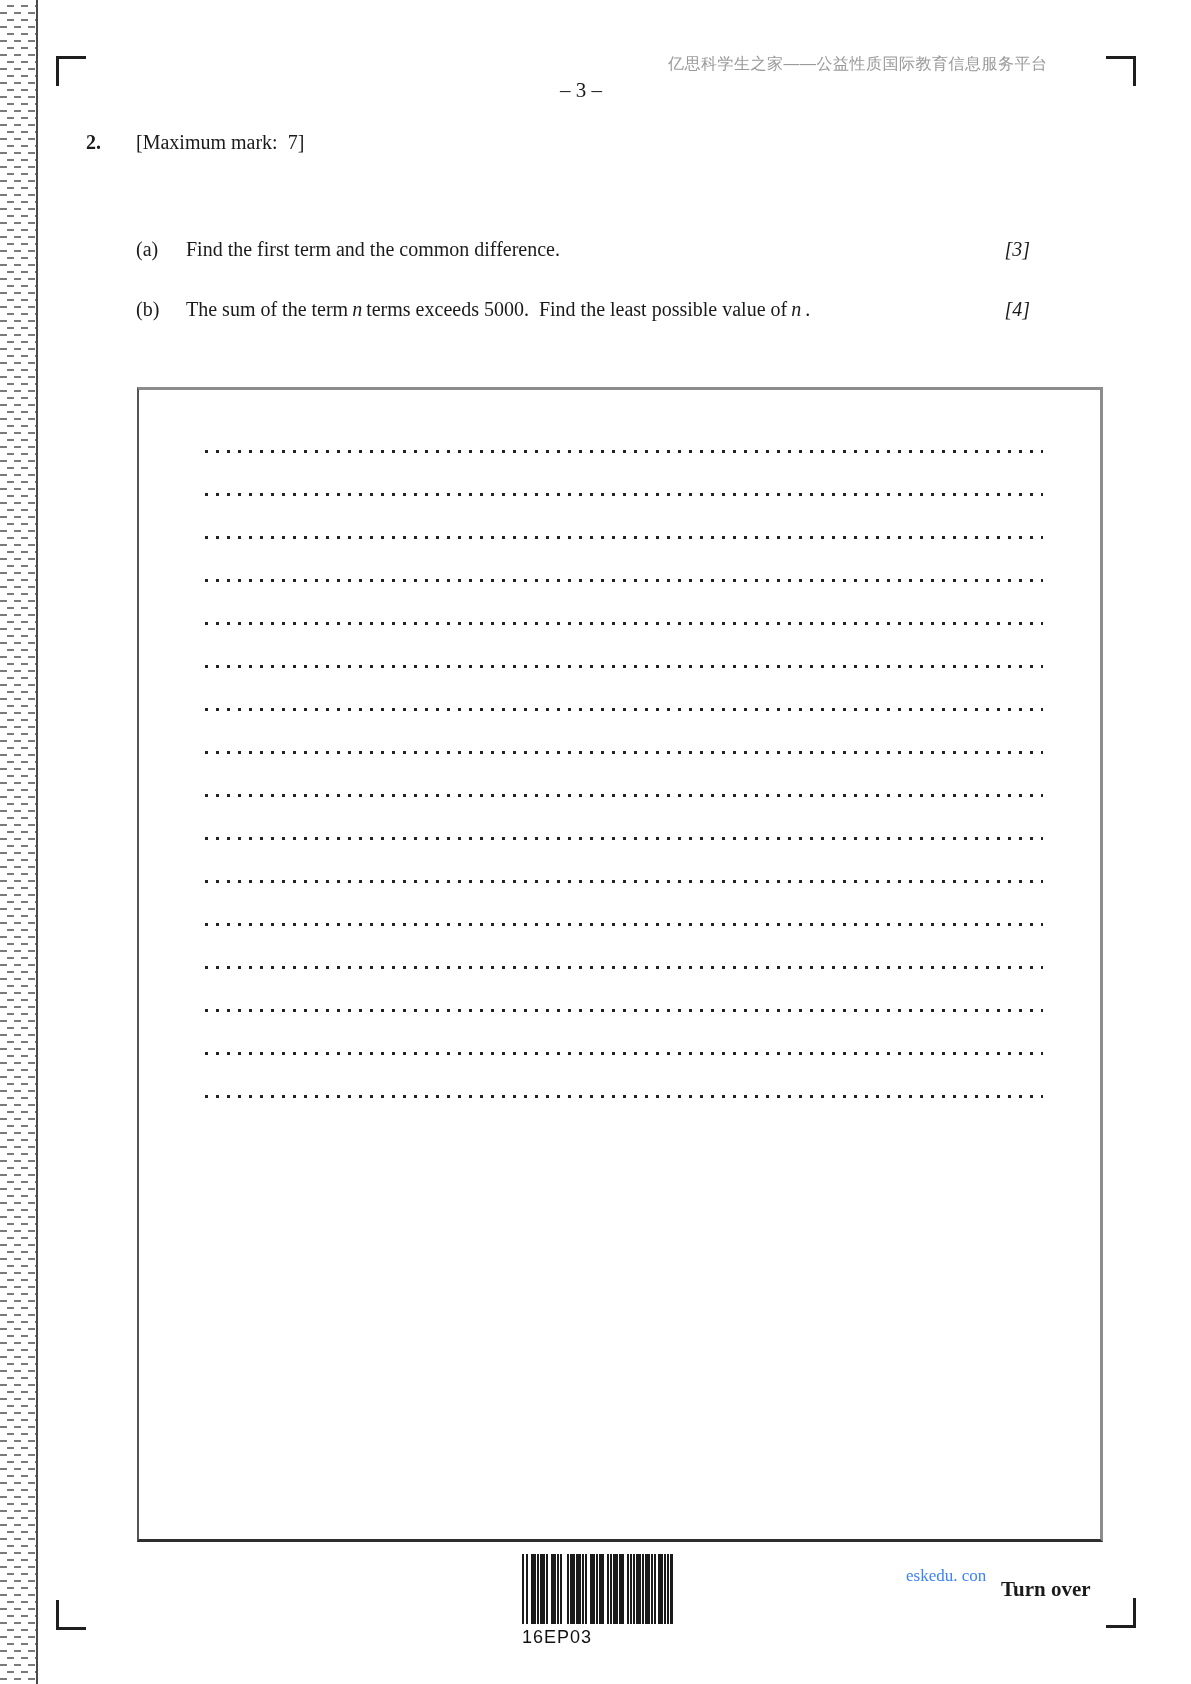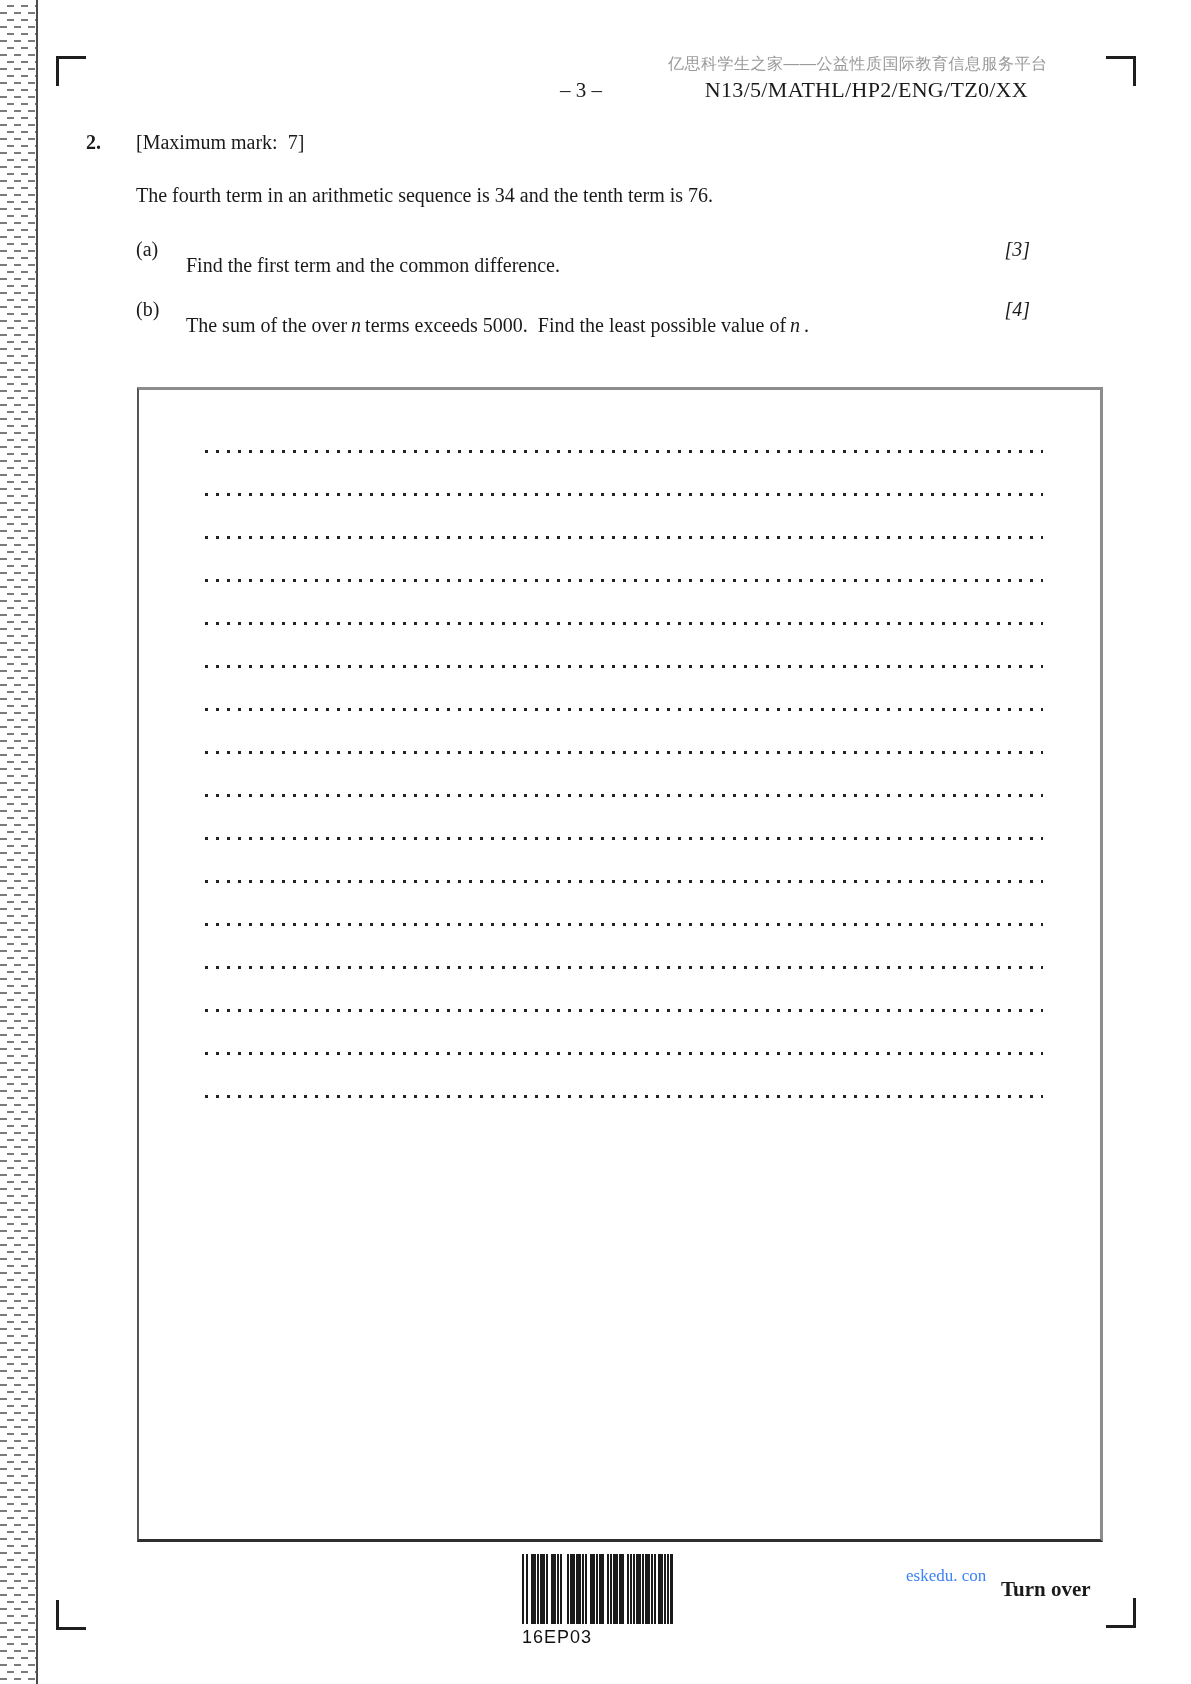--- a/index.html
+++ b/index.html
@@ -24,21 +24,21 @@
   .page-num{position:absolute;left:560px;top:78px;font-size:21px;}
   .paper-code{position:absolute;right:163px;top:77px;font-size:22px;letter-spacing:.3px;}
   
   .q-number{position:absolute;left:86px;top:131px;font-size:20px;font-weight:bold;}
   .q-maxmark{position:absolute;left:136px;top:131px;font-size:20px;}
   .q-intro{position:absolute;left:136px;top:184px;font-size:20px;}
   .q-part{position:absolute;left:136px;right:161px;font-size:20px;}
   .q-part.a{top:238px;}
   .q-part.b{top:298px;}
   .q-part .plabel{position:absolute;left:0;top:0;}
-  .q-part .ptext{position:absolute;left:50px;top:16px;white-space:nowrap;}
+  .q-part .ptext{position:absolute;left:50px;top:0;white-space:nowrap;}
   .q-part .pmarks{position:absolute;right:0;top:0;font-style:italic;}
   .var{font-style:italic;margin:0 4px;}
   
   .answer-box{position:absolute;left:137px;top:387px;width:966px;height:1155px;
         border-top:3px solid #8c8c8c;border-right:3px solid #8c8c8c;
         border-left:2px solid #555;border-bottom:3px solid #2f2f2f;box-sizing:border-box;}
   .dotted-line{position:absolute;left:66px;width:838px;height:3px;
         background-image:repeating-linear-gradient(90deg,#222 0 3px,rgba(0,0,0,0) 3px 11px);}
   
   .barcode{position:absolute;left:522px;top:1554px;height:70px;display:flex;align-items:stretch;}
@@ -56,35 +56,33 @@
 
   <div class="edge-texture"></div>
 
   <div class="corner tl"></div>
   <div class="corner tr"></div>
   <div class="corner bl"></div>
   <div class="corner br"></div>
 
   <div class="cn-watermark">亿思科学生之家——公益性质国际教育信息服务平台</div>
   <div class="page-num">– 3 –</div>
-  <div class="paper-code">N13/5/MATHL/HP2/ENG/TZ0/XX</div>
 
   <div class="q-number">2.</div>
   <div class="q-maxmark">[Maximum mark:&nbsp; 7]</div>
-  <div class="q-intro">The fourth term in an arithmetic sequence is 34 and the tenth term is 76.</div>
 
   <div class="q-part a">
     <span class="plabel">(a)</span>
     <span class="ptext">Find the first term and the common difference.</span>
     <span class="pmarks">[3]</span>
   </div>
 
   <div class="q-part b">
     <span class="plabel">(b)</span>
-    <span class="ptext"><span>The sum of the over</span><span class="var">n</span><span>terms exceeds 5000.&nbsp; Find the least possible value of</span><span class="var">n</span><span>.</span></span>
+    <span class="ptext"><span>The sum of the term</span><span class="var">n</span><span>terms exceeds 5000.&nbsp; Find the least possible value of</span><span class="var">n</span><span>.</span></span>
     <span class="pmarks">[4]</span>
   </div>
 
   <div class="answer-box">
     <div>
         <div class="dotted-line" style="top: 60px;"></div>
         <div class="dotted-line" style="top: 103px;"></div>
         <div class="dotted-line" style="top: 146px;"></div>
         <div class="dotted-line" style="top: 189px;"></div>
         <div class="dotted-line" style="top: 232px;"></div>

